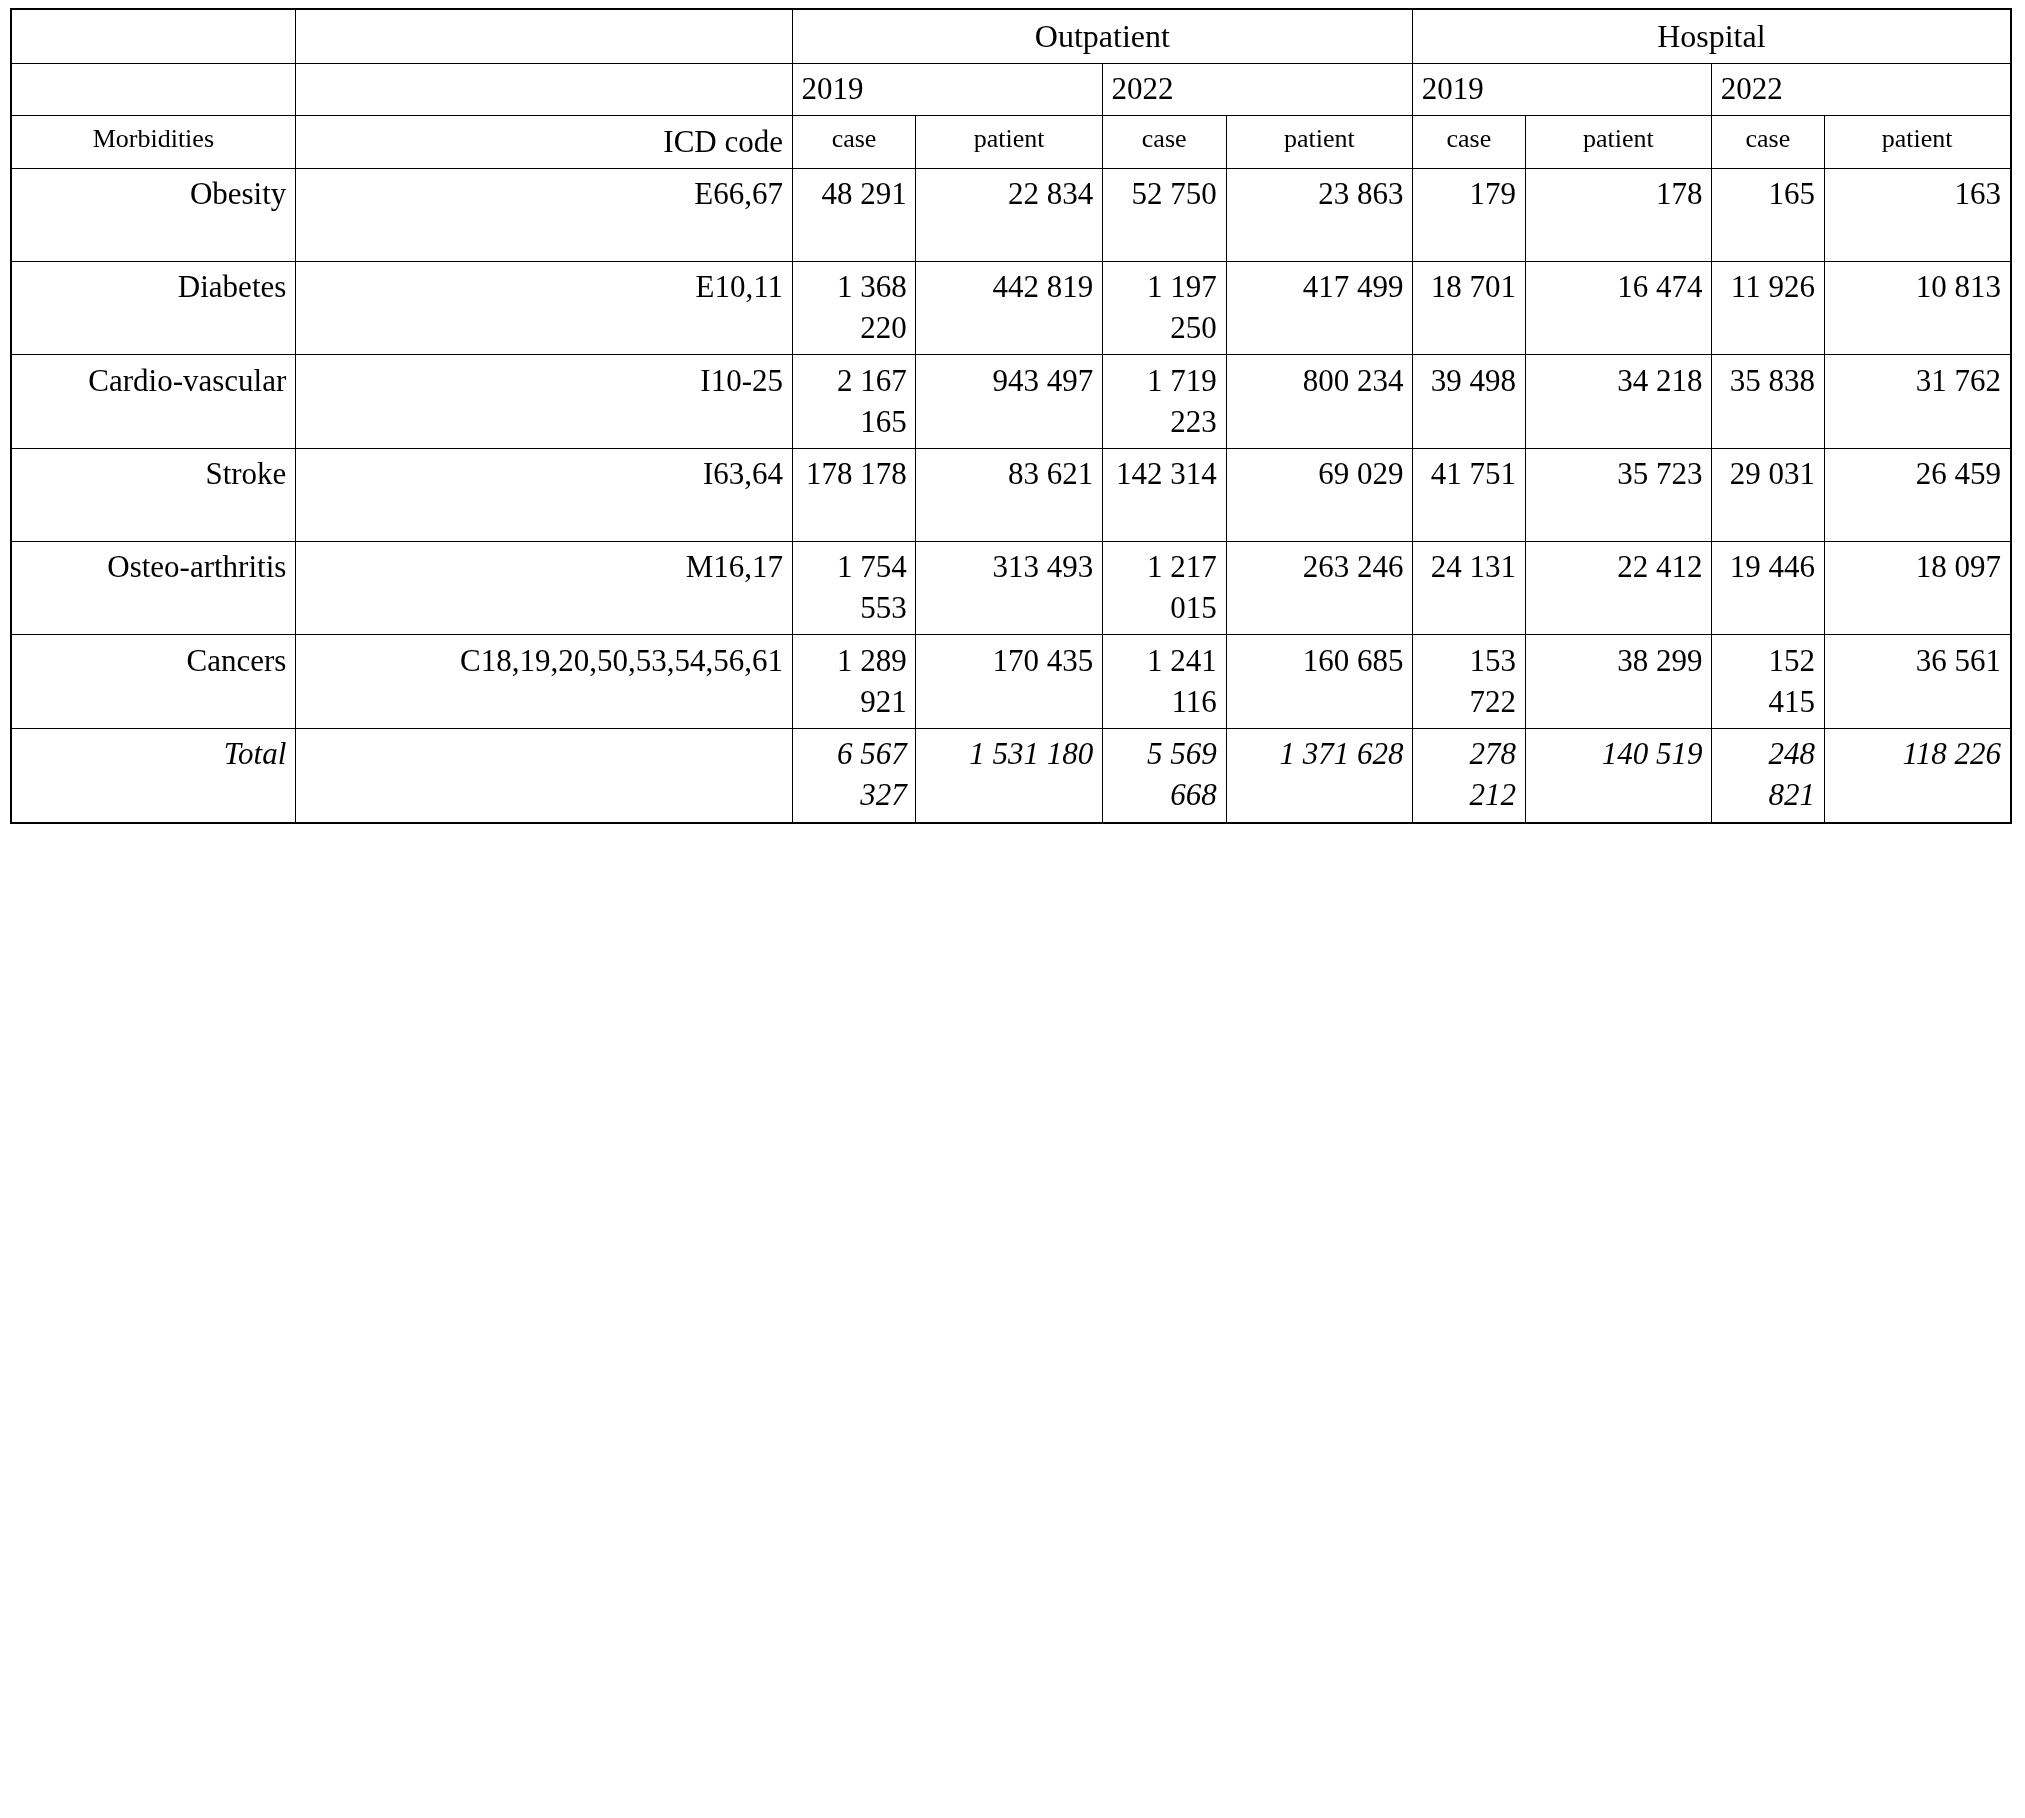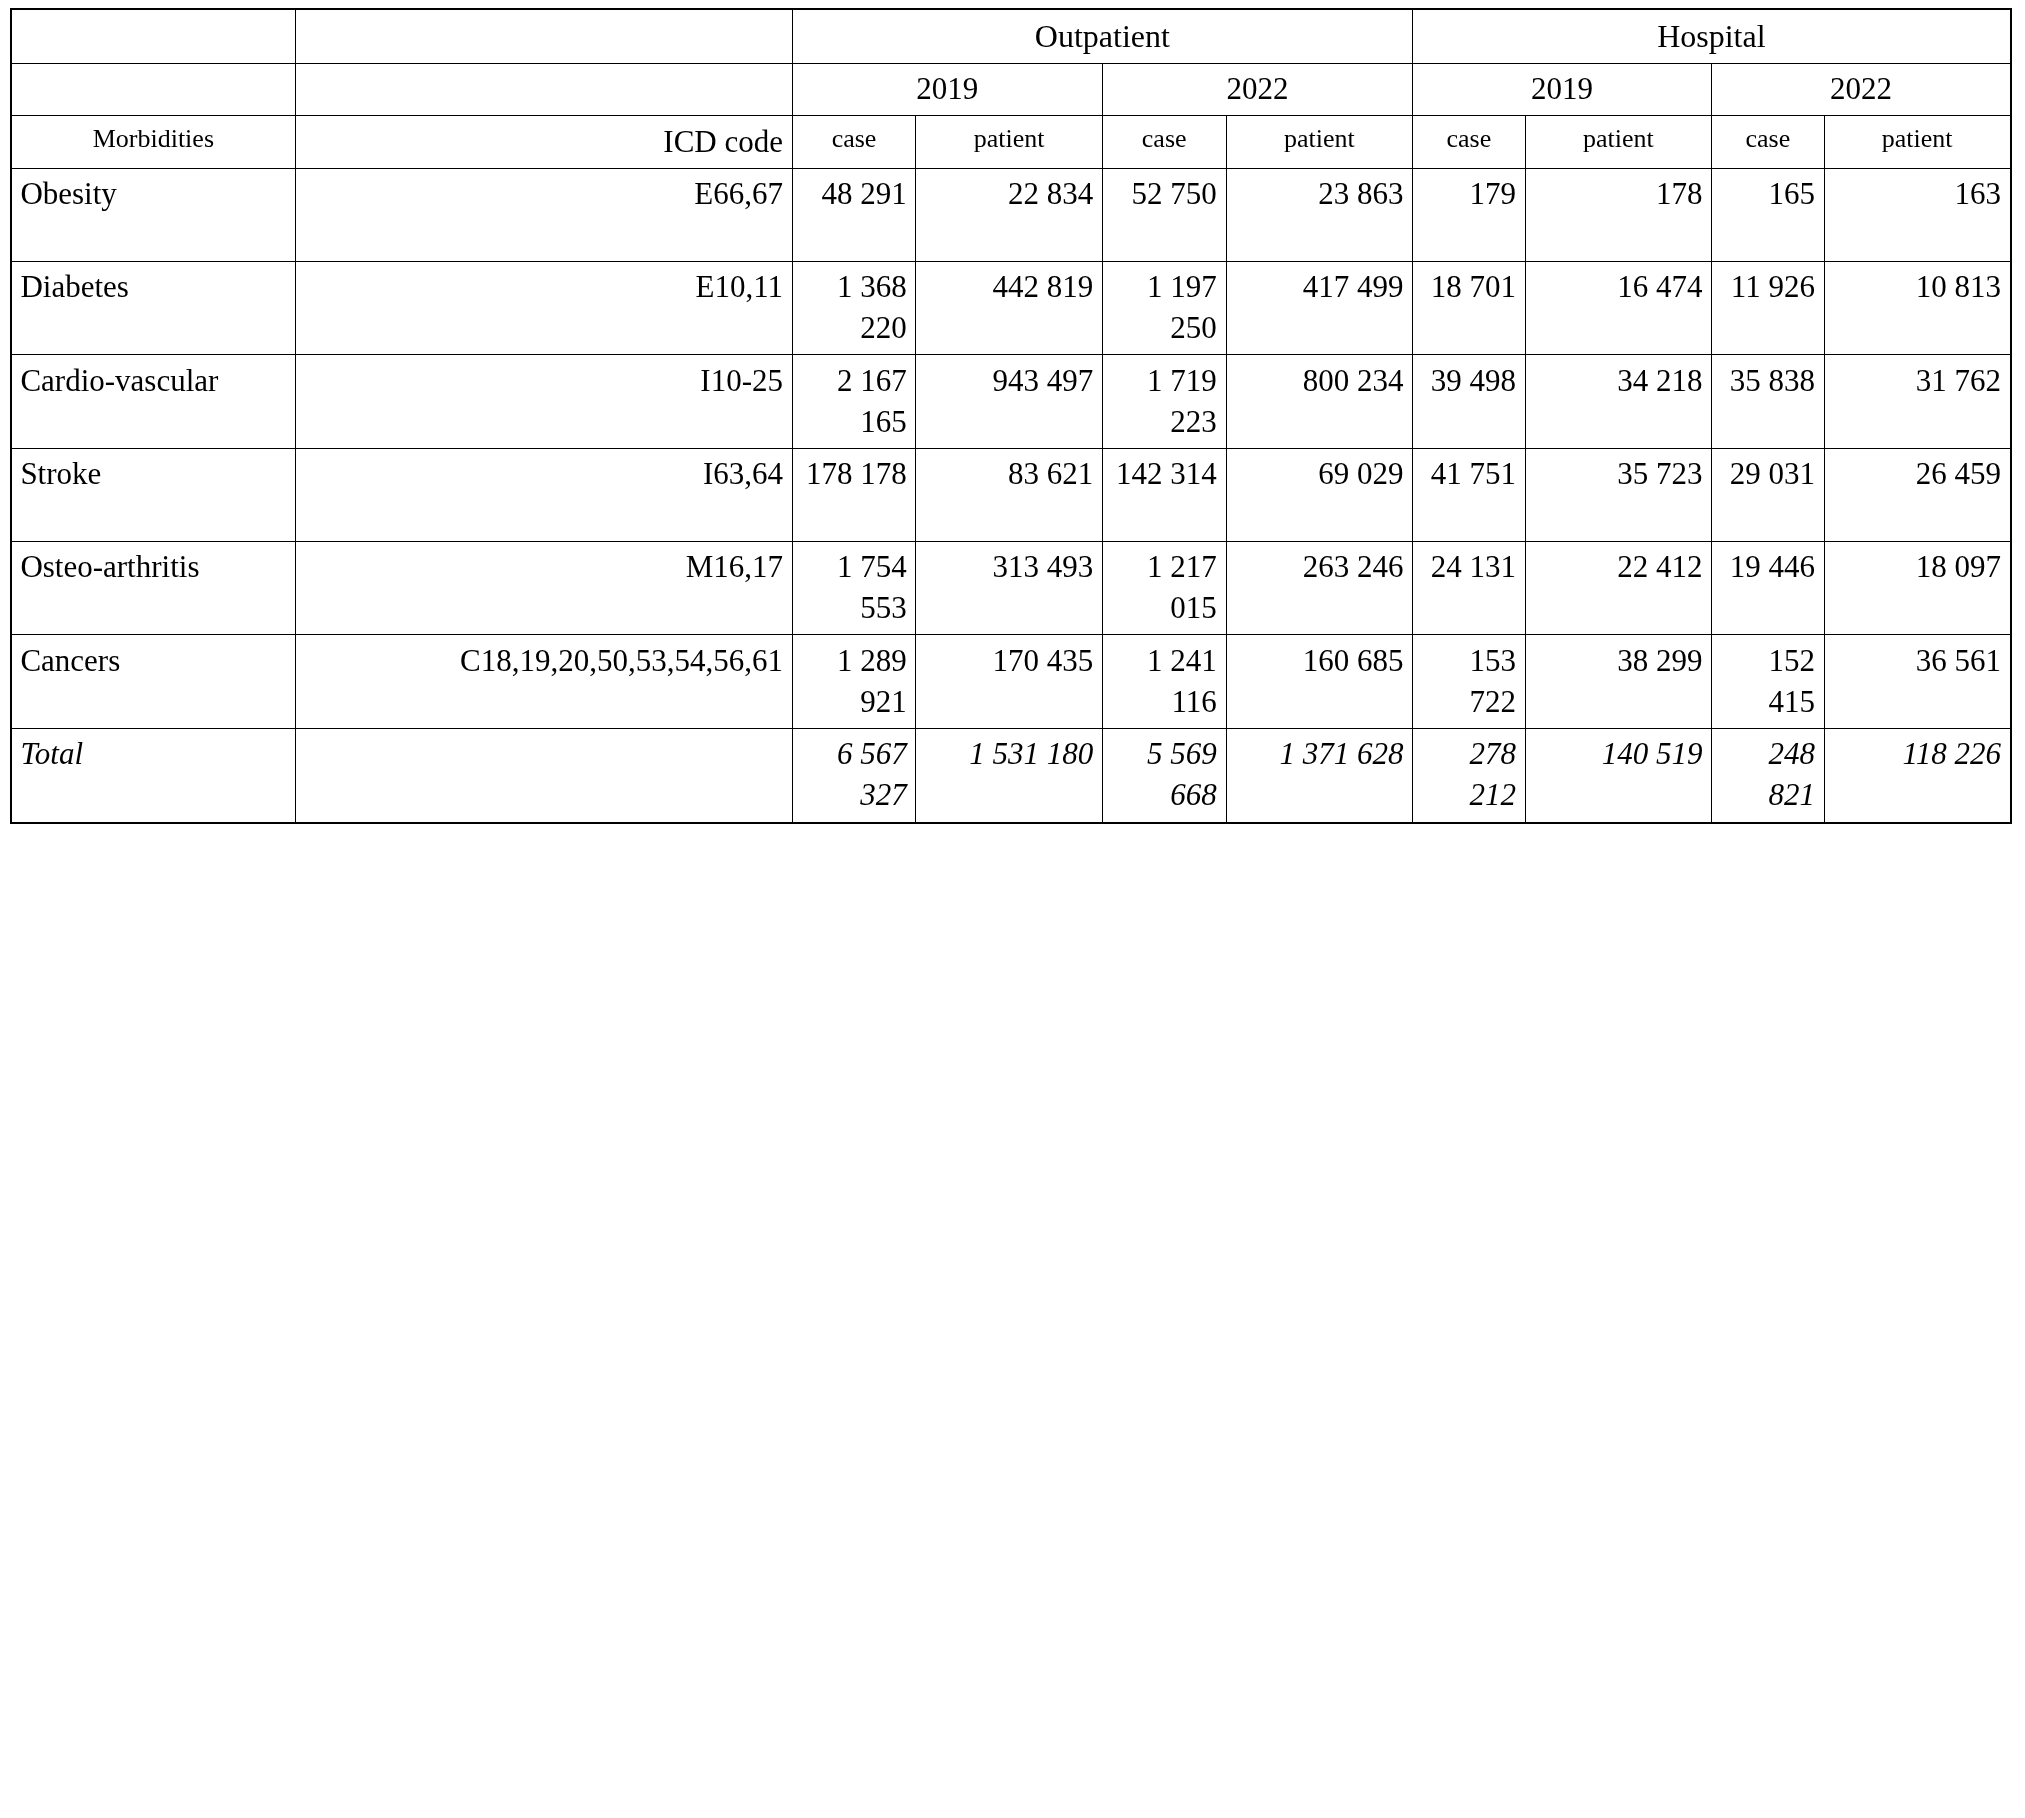--- a/index.html
+++ b/index.html
@@ -27,21 +27,21 @@
   table.morbidity td, table.morbidity th {
     border: 1.6px solid #000000;
     padding: 5.4px 8.7px;
     vertical-align: top;
     font-weight: normal;
   }
   
   table.morbidity {
     border: 2.2px solid #000000;
   }
-  .ctr { text-align: left; }
+  .ctr { text-align: right; }
   .rgt { text-align: right; }
   .lft { text-align: right; }
   .ital { font-style: italic; }
 
   
   col.c-morb { width: 281px; }
   col.c-icd  { width: 490px; }
   col.c-num  { width: 122px; }
   col.c-pat  { width: 184px; }
   col.c-num2 { width: 122px; }
@@ -52,21 +52,21 @@
   col.c-pat4 { width: 184px; }
 
   .grp-head {
     font-size: 32px;
     font-weight: bold;
     text-align: center;
   }
   .yr-head {
     font-size: 31px;
     font-weight: bold;
-    text-align: center;
+    text-align: left;
   }
   .col-head {
     font-size: 26px;
     text-align: center;
   }
   .cellwrap { word-break: break-word; }
   .rowtall td { height: 81px; }
 </style>
 </head>
 <body>

